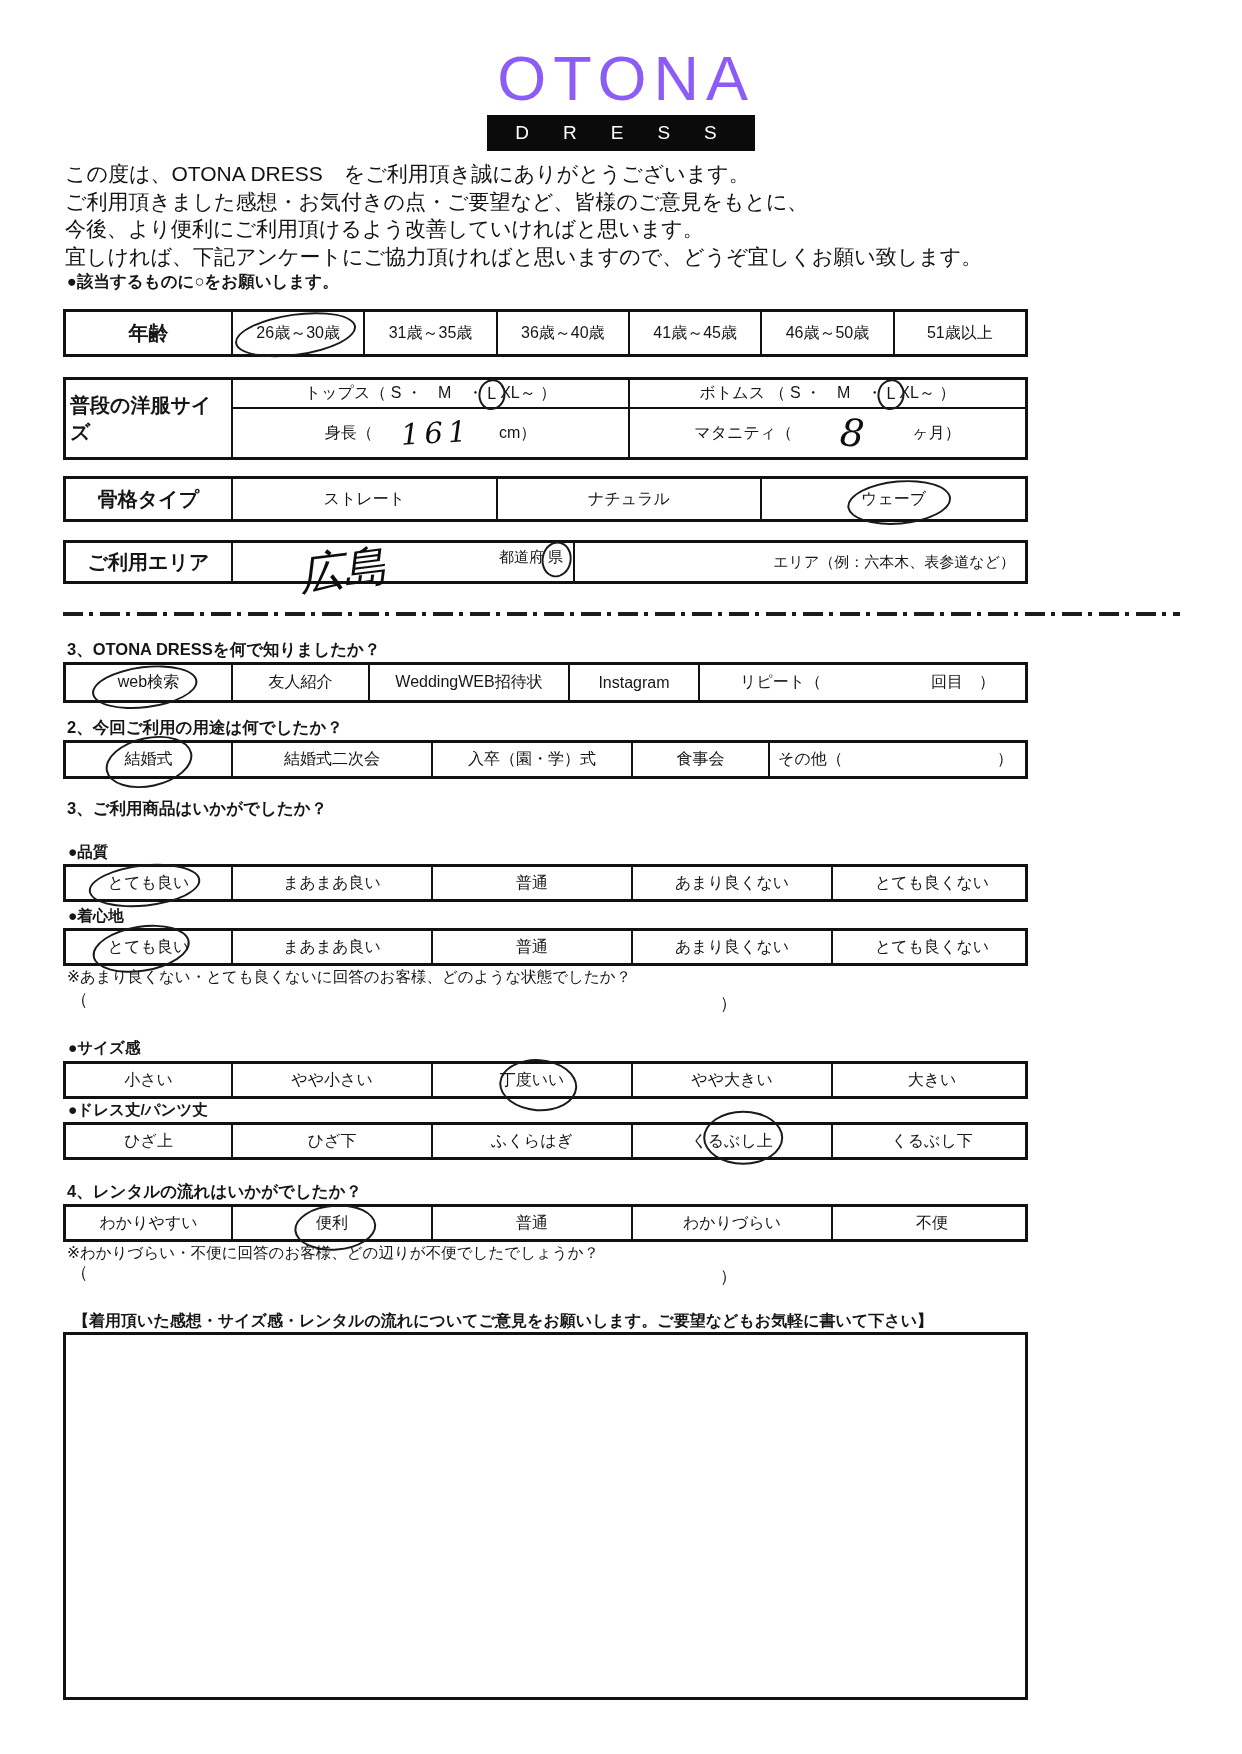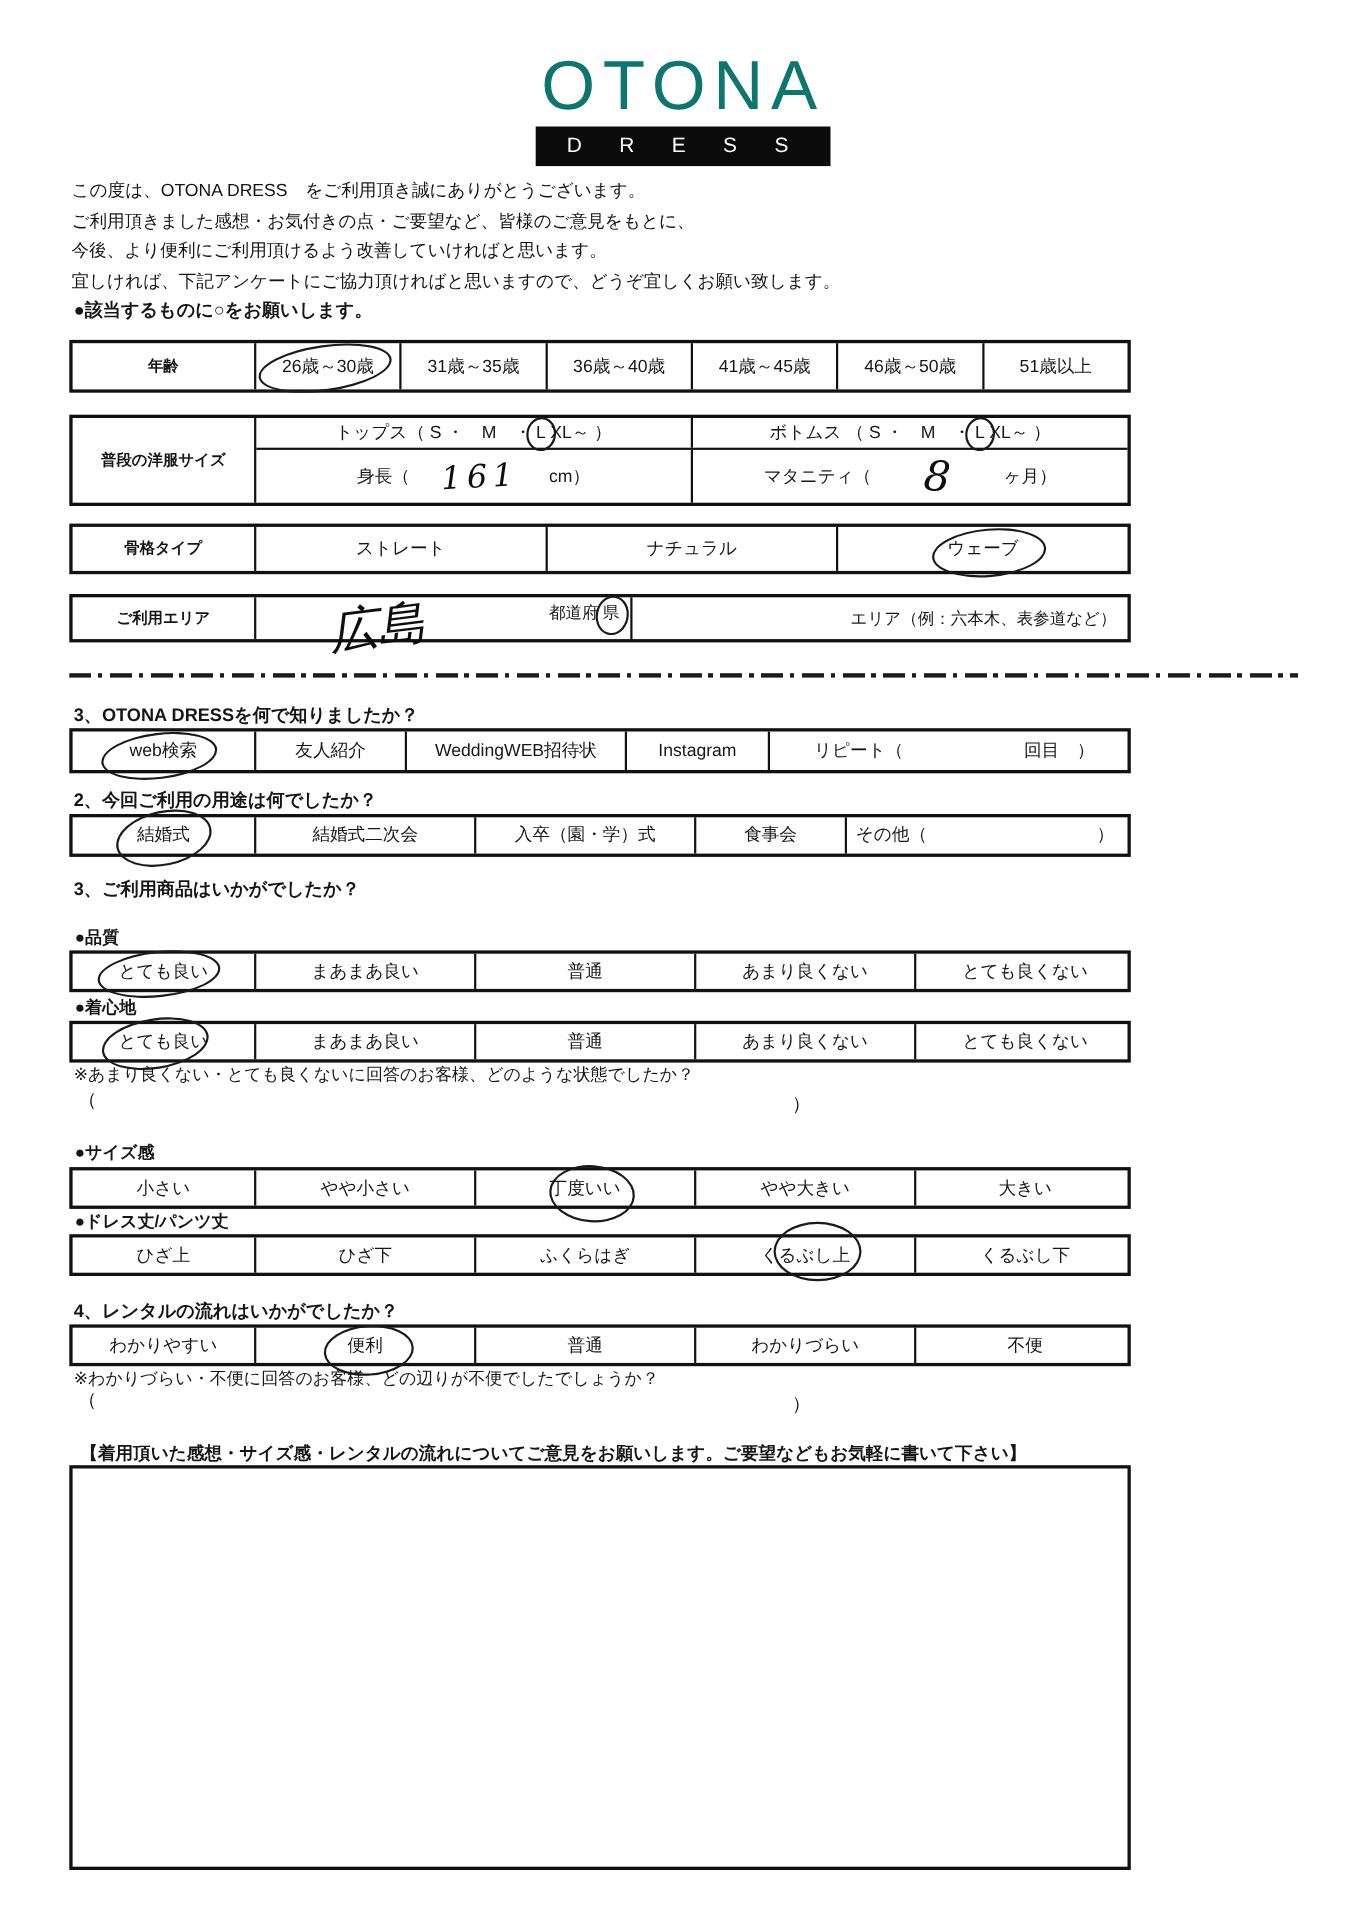--- a/index.html
+++ b/index.html
@@ -3,34 +3,34 @@
 <meta charset="utf-8">
 <style>
   html,body{margin:0;padding:0;background:#e8e8e8;}
   .page{position:relative;width:1242px;height:1754px;background:#ffffff;margin:0 auto;
         font-family:"Liberation Sans","DejaVu Sans",sans-serif;color:#161616;overflow:hidden;
         box-sizing:border-box;}
   .page *{box-sizing:border-box;}
 
   
   .logo{position:absolute;left:487px;top:50px;width:268px;text-align:center;}
-  .logo-main{font-size:63px;line-height:56px;font-weight:200;letter-spacing:7px;color:#0f766e;white-space:nowrap;}
+  .logo-main{font-size:63px;line-height:56px;font-weight:200;letter-spacing:7px;color:#8b5cf6;white-space:nowrap;text-align:right;}
   .logo-sub{margin-top:9px;height:36px;line-height:36px;background:#0b0b0b;color:#ffffff;
             font-size:19px;letter-spacing:34px;padding-left:24px;overflow:hidden;white-space:nowrap;}
 
   
-  .intro{position:absolute;left:65px;top:160px;font-size:16px;line-height:27.5px;color:#131313;}
+  .intro{position:absolute;left:65px;top:160px;font-size:21px;line-height:27.5px;color:#131313;}
   .instruction{position:absolute;left:67px;top:271px;font-size:16.5px;font-weight:bold;}
 
   
   .tbl{position:absolute;left:63px;width:965px;display:flex;border:3px solid #111;background:#fff;}
   .cell{display:flex;align-items:center;justify-content:center;font-size:16px;position:relative;
         padding:2px 4px;min-width:0;}
   .cell + .cell{border-left:2px solid #111;}
-  .lbl{font-weight:bold;font-size:14px;font-family:Liberation Serif, serif;}
+  .lbl{font-weight:bold;font-size:20px;font-family:Liberation Serif, serif;}
 
   .tbl-age{top:309px;height:48px;}
   .tbl-size{top:377px;height:83px;}
   .tbl-skel{top:476px;height:46px;}
   .tbl-area{top:540px;height:44px;}
   .tbl-q1{top:662px;height:41px;}
   .tbl-q2{top:740px;height:39px;}
   .tbl-quality{top:864px;height:38px;}
   .tbl-comfort{top:928px;height:38px;}
   .tbl-fit{top:1061px;height:38px;}

